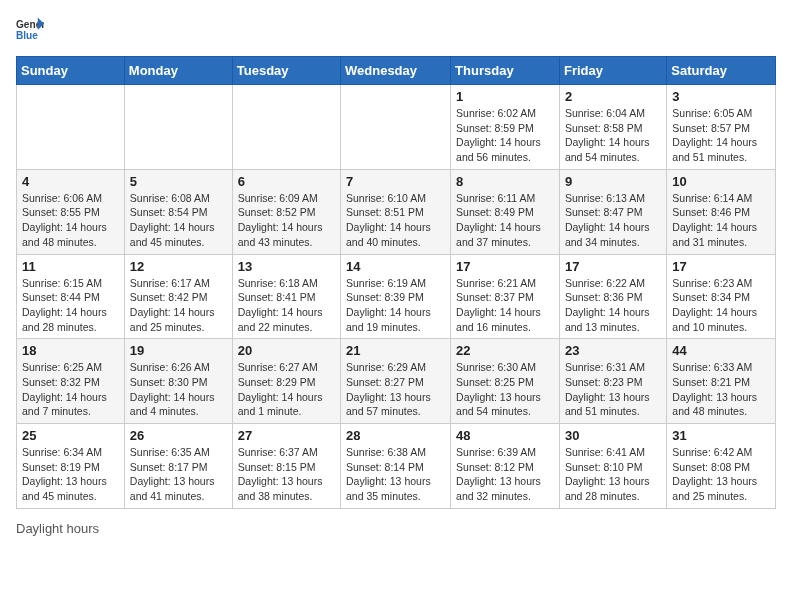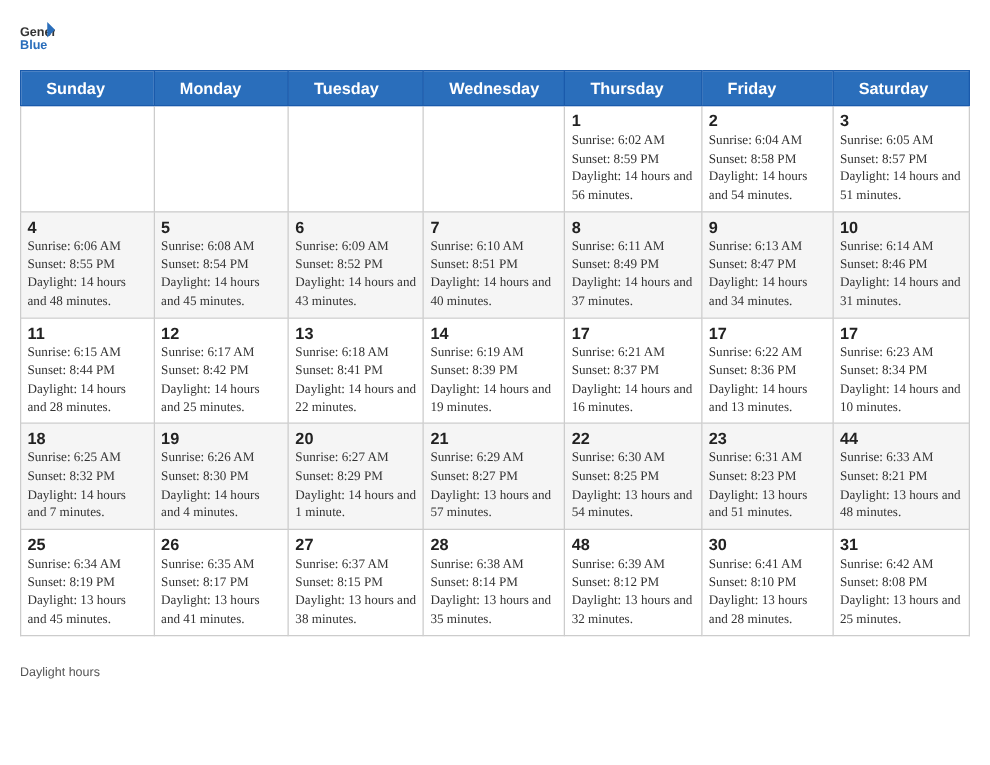--- a/index.html
+++ b/index.html
@@ -40,21 +40,21 @@
       margin-top: 2px;
     }
     .calendar-table {
       width: 100%;
       border-collapse: collapse;
       font-size: 11px;
     }
     .calendar-table thead th {
       background-color: #2a6ebb;
       color: #fff;
-      padding: 6px 20px;
+      padding: 6px 4px;
       text-align: left;
       font-size: 13px;
       font-weight: bold;
       border: 1px solid #1a5aab;
     }
     .calendar-table tbody td {
       border: 1px solid #ccc;
       vertical-align: top;
       padding: 4px 5px;
       width: 113px;
@@ -68,28 +68,27 @@
       font-size: 13px;
       font-weight: bold;
       color: #222;
       display: block;
       margin-bottom: 2px;
     }
     .day-info {
       font-size: 10.5px;
       color: #333;
       line-height: 1.4;
-      font-family: Liberation Serif, serif;
     }
     .empty-cell {
       background: #fff;
     }
     .footer-note {
-      margin-top: 24px;
-      font-size: 10px;
+      margin-top: 12px;
+      font-size: 13px;
       color: #555;
     }
   </style>
 </head>
 <body>
 
 <div class="header-area">
   <div class="logo">
     <svg class="logo-icon" viewBox="0 0 36 36">
       <text x="0" y="16" font-size="13" font-weight="bold" fill="#333">General</text>

